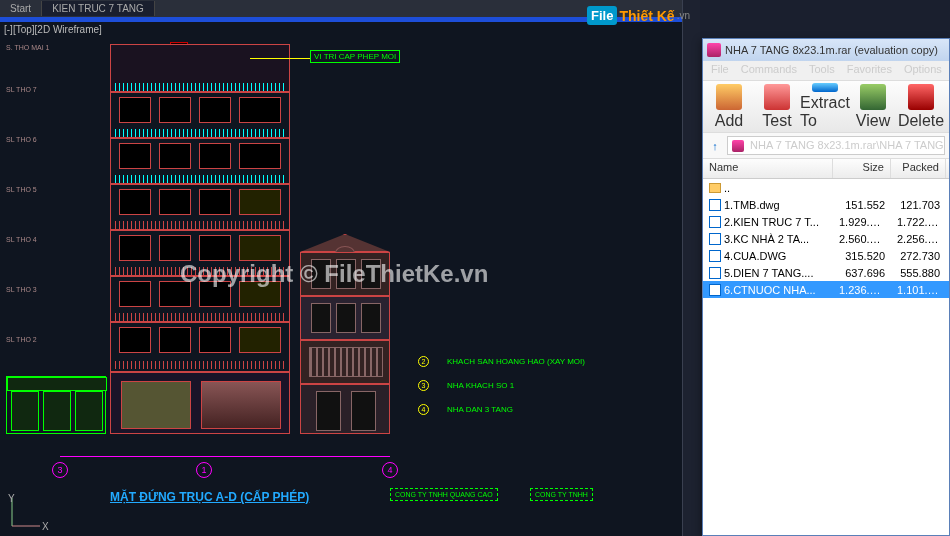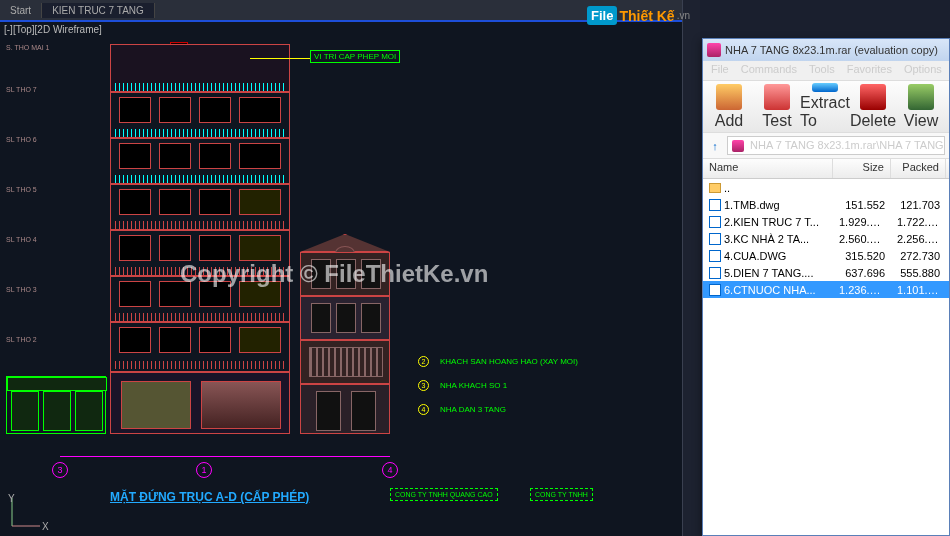--- a/index.html
+++ b/index.html
@@ -1,20 +1,20 @@
 <!DOCTYPE html>
 <html><head>
 <meta charset="utf-8">
 <style>
 * { margin: 0; padding: 0; box-sizing: border-box; }
 body { font-family: "Segoe UI", Tahoma, sans-serif; font-size: 11px; background: #1a1f2e; color: #ccc; width: 950px; height: 536px; overflow: hidden; position: relative; }
 
 
 .cad-area { position: absolute; left: 0; top: 0; width: 700px; height: 536px; background: #0f1520; }
-.cad-tabs { background: #2a2f3a; height: 22px; border-bottom: 2px solid #1d4ed8; display: flex; align-items: center; }
+.cad-tabs { background: #2a2f3a; height: 22px; border-bottom: 5px solid #1d4ed8; display: flex; align-items: center; }
 .cad-tab { padding: 2px 10px; color: #aaa; background: #1a1f2e; font-size: 10px; border-right: 1px solid #444; }
 .cad-viewtabs { position: absolute; top: 24px; left: 4px; color: #bbb; font-size: 10px; }
 .cad-canvas { position: absolute; top: 44px; left: 0; width: 700px; height: 496px; }
 
 
 .bldg { position: absolute; }
 .railing { position: absolute; background: repeating-linear-gradient(90deg, #0ff 0 1px, transparent 1px 4px); height: 8px; }
 .window { position: absolute; background: #000; border: 1px solid #c44; }
 .window::before, .window::after { content: ''; position: absolute; background: #0ff; }
 .green-box { position: absolute; border: 1px solid #0f0; color: #0f0; font-size: 8px; padding: 1px 3px; }
@@ -23,21 +23,21 @@
 .leader-line { position: absolute; border-top: 1px solid #ff0; }
 
 .small-house { position: absolute; }
 .small-house .wall { position: absolute; border: 1px solid #c44; background: #1a1a2a; }
 .small-house .roof { position: absolute; background: #533; border: 1px solid #c44; }
 .small-house .decor { position: absolute; background: #533; border: 1px solid #855; }
 
 .left-box { position: absolute; border: 1px solid #0f0; }
 .left-box .part { position: absolute; background: #102810; border: 1px solid #0f0; }
 
-.annot { position: absolute; color: #0f0; font-size: 8px; display: flex; align-items: center; gap: 11px; }
+.annot { position: absolute; color: #0f0; font-size: 8px; display: flex; align-items: center; gap: 18px; }
 .annot .num-circle { width: 11px; height: 11px; border: 1px solid #ff0; border-radius: 50%; display: flex; align-items: center; justify-content: center; color: #ff0; font-size: 7px; }
 
 .dim-circle { position: absolute; width: 16px; height: 16px; border: 1px solid #f0f; border-radius: 50%; color: #f0f; font-size: 9px; display: flex; align-items: center; justify-content: center; }
 .dim-line { position: absolute; border-top: 1px solid #f0f; }
 
 .drawing-title { position: absolute; color: #2af; font-size: 12px; font-weight: bold; text-decoration: underline; }
 .small-txt { position: absolute; color: #0f0; font-size: 7px; border: 1px dashed #0f0; padding: 2px 4px; }
 
 .watermark { position: absolute; top: 260px; left: 180px; color: rgba(255,255,255,0.6); font-size: 24px; font-weight: bold; pointer-events: none; z-index: 5; }
 .logo { position: absolute; top: 6px; right: 260px; z-index: 10; display: flex; align-items: center; }
@@ -253,26 +253,26 @@
     </div>
     <div class="wr-btn">
       <div class="wr-btn-icon" style="background:linear-gradient(#f99,#c33);"></div>
       <div class="wr-btn-label">Test</div>
     </div>
     <div class="wr-btn">
       <div class="wr-btn-icon" style="background:linear-gradient(#6cf,#06c);"></div>
       <div class="wr-btn-label">Extract To</div>
     </div>
     <div class="wr-btn">
+      <div class="wr-btn-icon" style="background:linear-gradient(#9c6,#363);"></div>
+      <div class="wr-btn-label">View</div>
+    </div>
+    <div class="wr-btn">
       <div class="wr-btn-icon" style="background:linear-gradient(#f66,#900);"></div>
       <div class="wr-btn-label">Delete</div>
-    </div>
-    <div class="wr-btn">
-      <div class="wr-btn-icon" style="background:linear-gradient(#9c6,#363);"></div>
-      <div class="wr-btn-label">View</div>
     </div>
   </div>
   <div class="winrar-path">
     <div class="up-arrow">↑</div>
     <div class="path-box">
       <span style="display:inline-block;width:12px;height:12px;background:linear-gradient(#f4a,#a26);border-radius:2px;vertical-align:middle;margin-right:3px;"></span>
       <span>NHA 7 TANG 8x23.1m.rar\NHA 7 TANG</span>
     </div>
   </div>
   <div class="winrar-cols">

